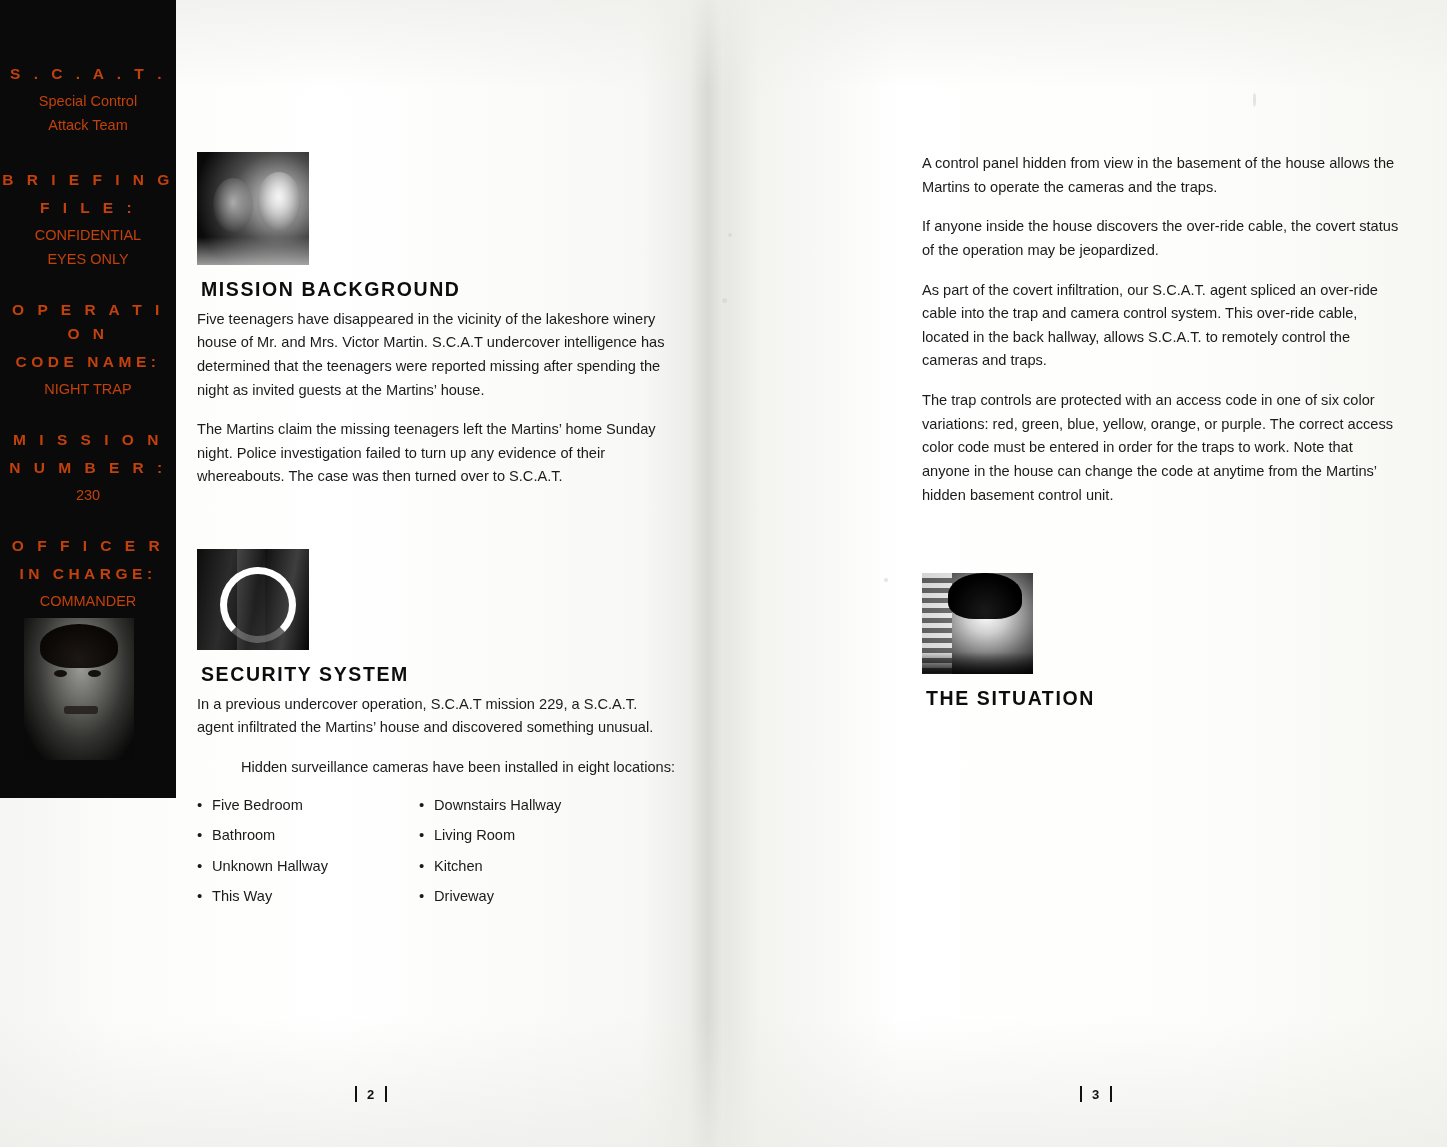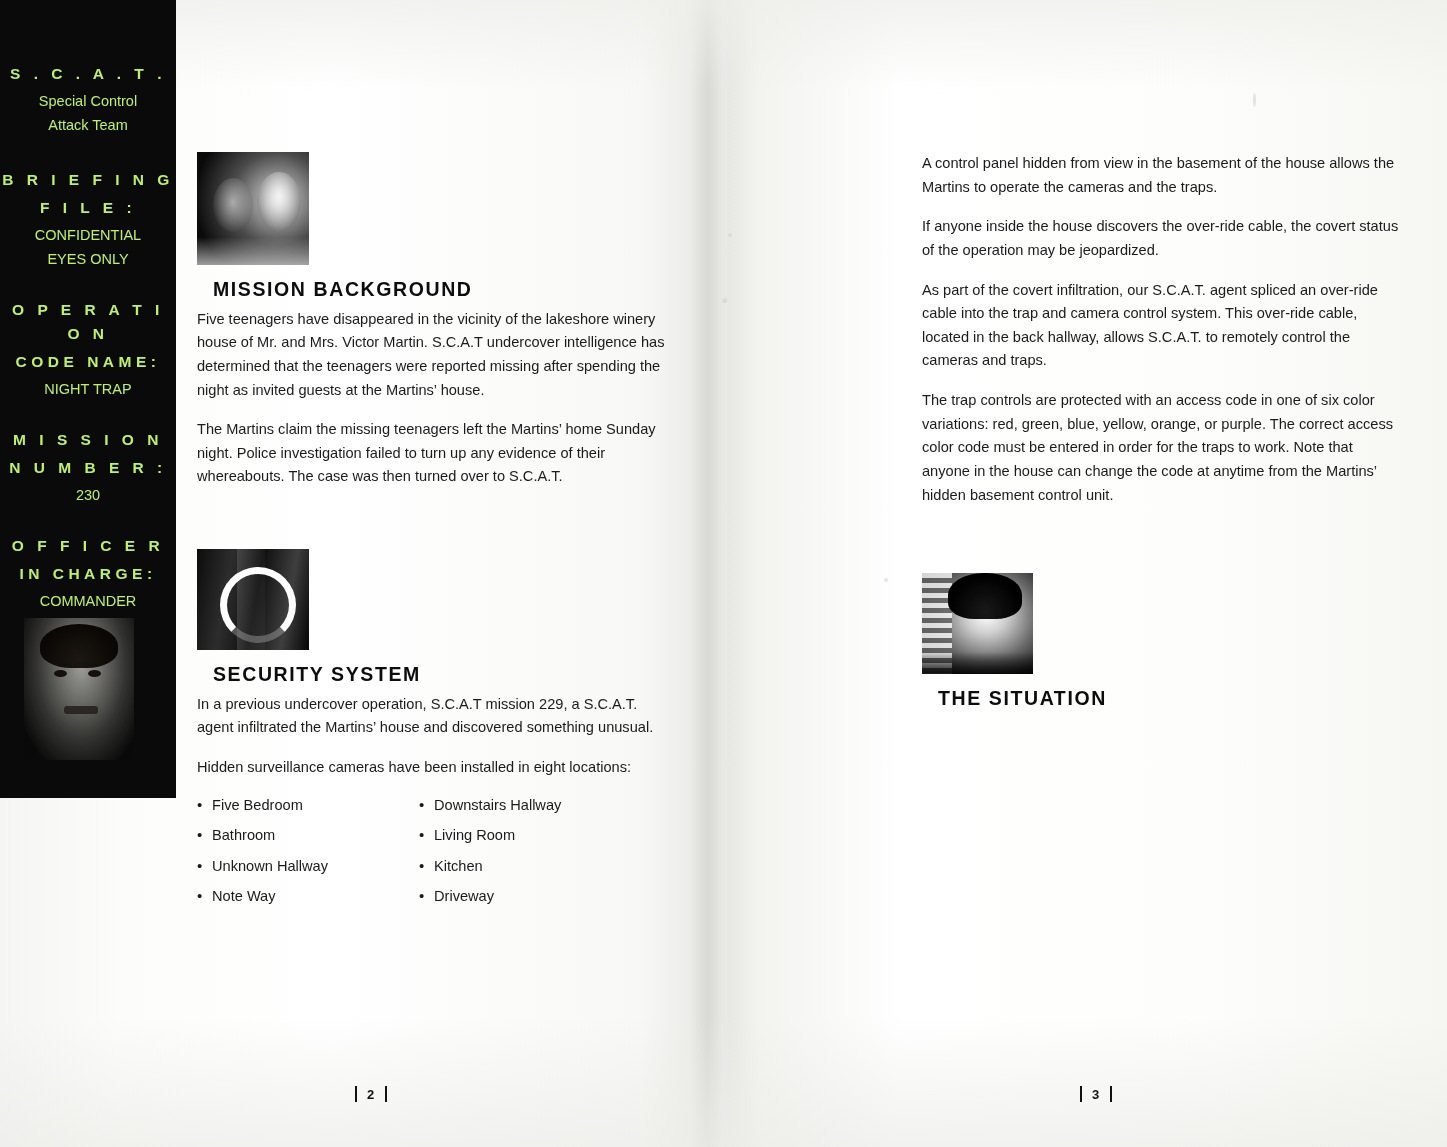--- a/index.html
+++ b/index.html
@@ -53,21 +53,21 @@
   }
 
   
   .sidebar {
     position: absolute;
     left: 0;
     top: 0;
     width: 176px;
     height: 798px;
     background: #0a0a0a;
-    color: #bef264;
+    color: #c2410c;
     text-align: center;
     box-sizing: border-box;
     padding-top: 62px;
   }
   .sb-head {
     font-weight: bold;
     font-size: 15.5px;
     letter-spacing: 4.5px;
     margin: 0 0 4px 0;
     line-height: 1.55;
@@ -114,28 +114,28 @@
     font-size: 14.6px;
     line-height: 1.62;
   }
   .col-left  { left: 197px; top: 152px; width: 478px; }
   .col-right { left: 922px; top: 152px; width: 480px; }
 
   h2.section {
     font-size: 19.5px;
     font-weight: bold;
     letter-spacing: 1.6px;
-    margin: 9px 0 2px 16px;
+    margin: 9px 0 2px 4px;
     color: #0d0d0d;
   }
   p.body {
     margin: 0 0 16px 0;
     color: #1b1b1b;
   }
-  p.tight { margin-bottom: 0; }
+  p.tight { margin-bottom: 0; text-align: right; }
 
   
   .photo {
     position: relative;
     overflow: hidden;
     filter: grayscale(1) contrast(1.15);
   }
   .photo-couple {
     width: 112px; height: 113px;
     background:
@@ -324,21 +324,21 @@
 
   <h2 class="section">SECURITY SYSTEM</h2>
   <p class="body">In a previous undercover operation, S.C.A.T mission 229, a S.C.A.T. agent infiltrated the Martins’ house and discovered something unusual.</p>
   <p class="body tight">Hidden surveillance cameras have been installed in eight locations:</p>
 
   <div class="bullets">
     <ul class="colA">
       <li>Five Bedroom</li>
       <li>Bathroom</li>
       <li>Unknown Hallway</li>
-      <li>Note Way</li>
+      <li>This Way</li>
     </ul>
     <ul>
       <li>Downstairs Hallway</li>
       <li>Living Room</li>
       <li>Kitchen</li>
       <li>Driveway</li>
     </ul>
   </div>
 </div>
 

